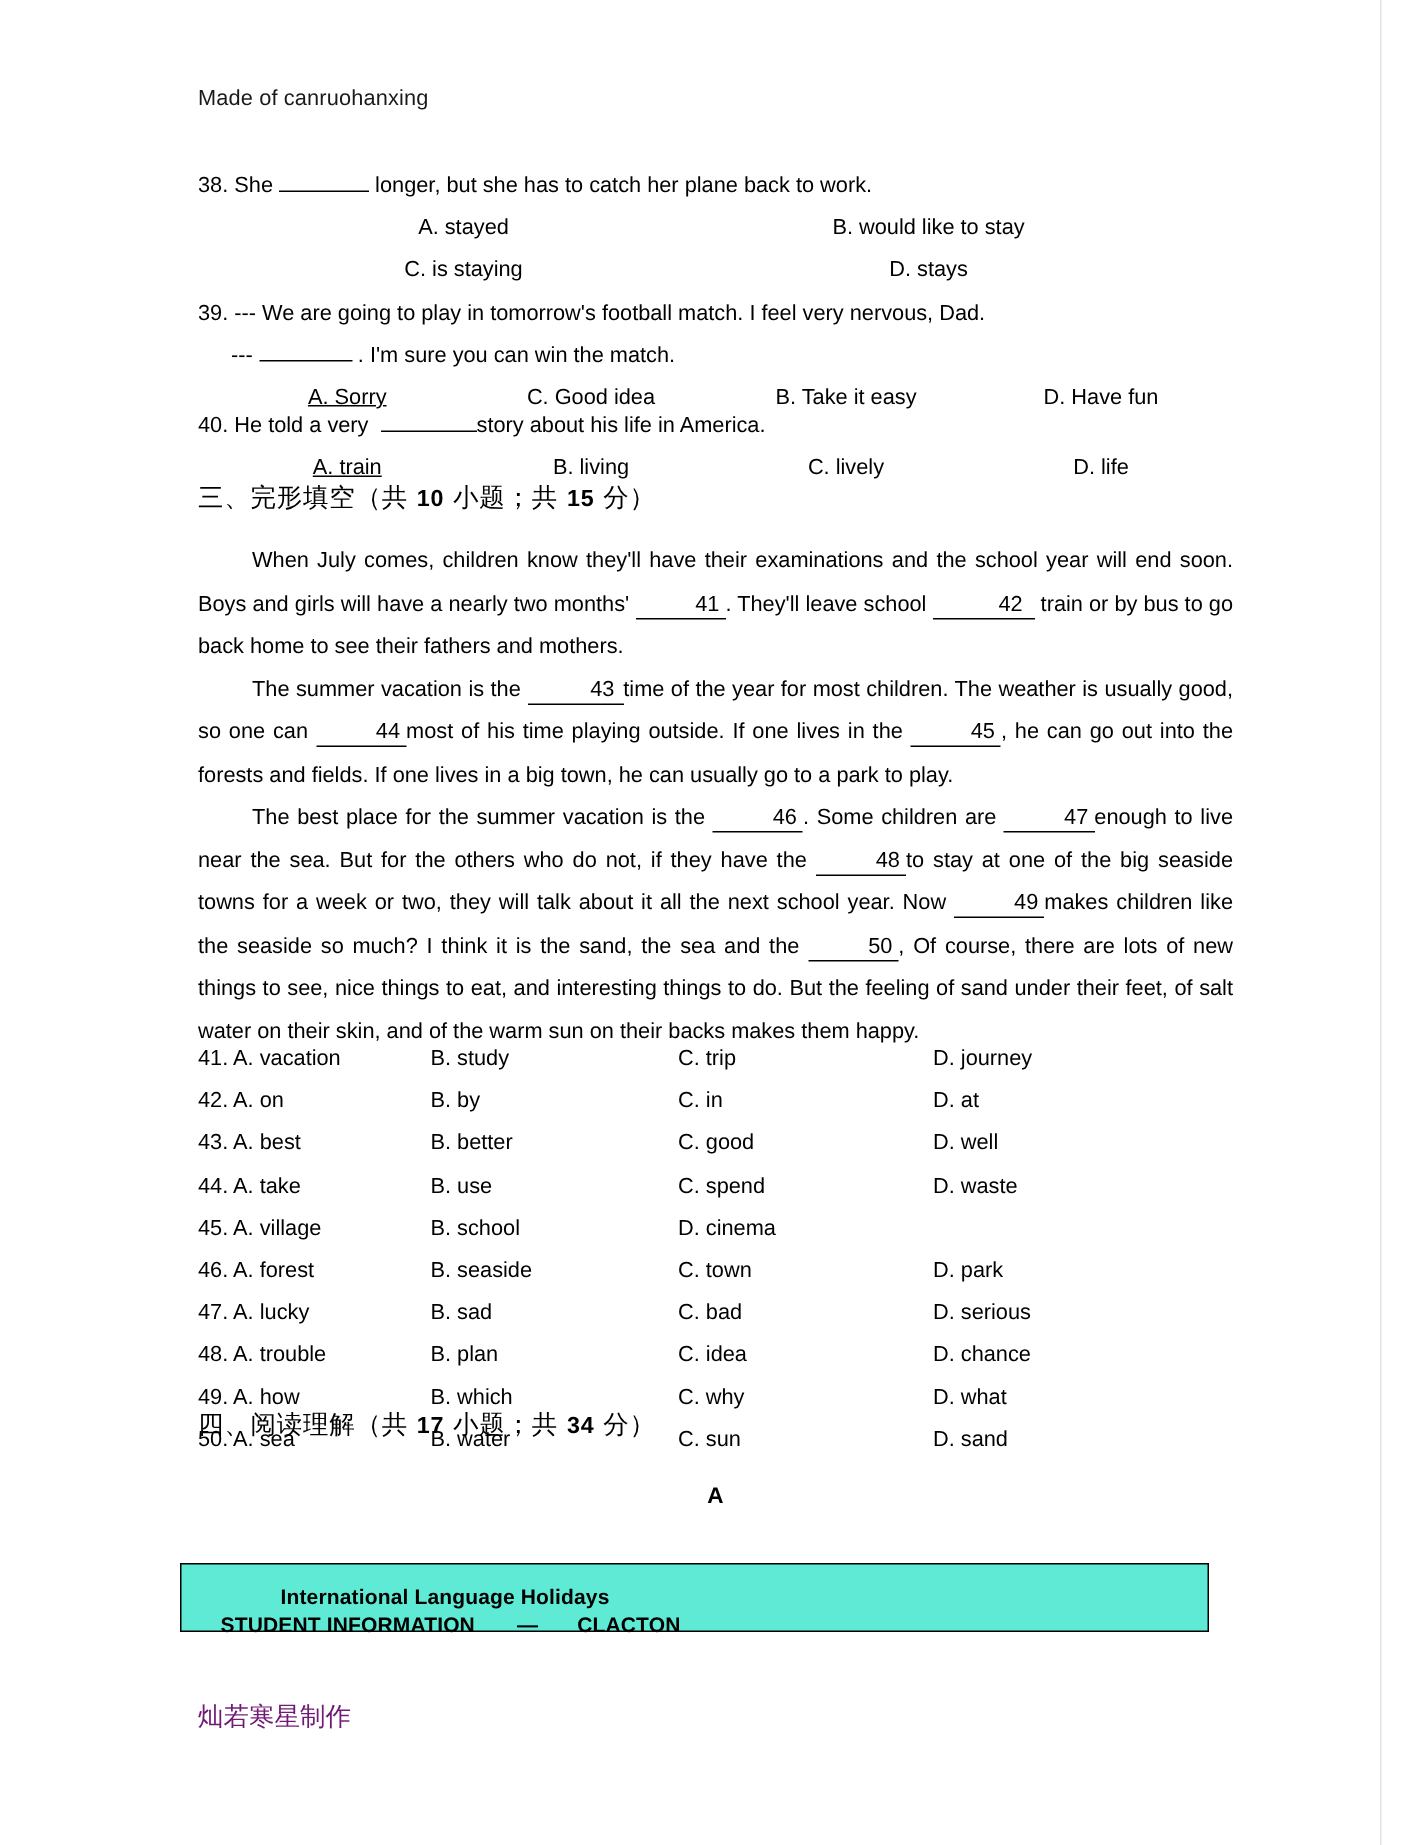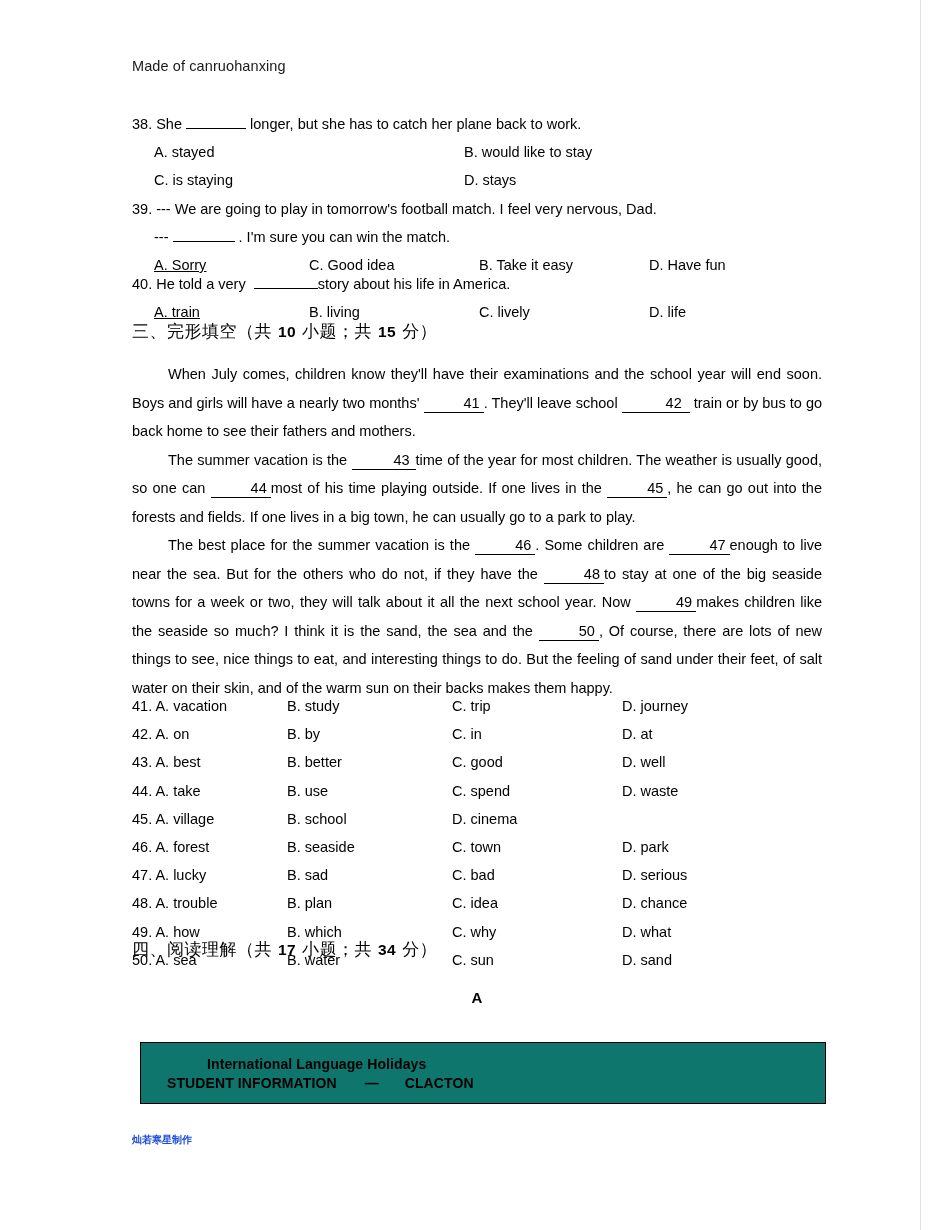--- a/index.html
+++ b/index.html
@@ -33,24 +33,23 @@
     left: 132px;
     top: 58px;
     font-size: 14.5px;
     color: #1a1a1a;
     letter-spacing: 0.1px;
   }
   .footer-note {
     position: absolute;
     left: 132px;
     top: 1133px;
-    font-size: 10px;
-    color: #1d4ed8;
+    font-size: 17px;
+    color: #701a75;
     font-family: "DejaVu Sans", sans-serif;
-    font-weight: bold;
   }
 
   
   .mcq-block {
     position: absolute;
     left: 132px;
     width: 690px;
   }
   .q-stem {
     font-size: 14.5px;
@@ -67,20 +66,21 @@
     display: inline-block;
     border-bottom: 1px solid #000;
     height: 14px;
     vertical-align: baseline;
   }
   .opt-row {
     display: flex;
     font-size: 14.5px;
     line-height: 28px;
     padding-left: 22px;
+    text-align: center;
   }
   .opt-row.two-col > div { width: 310px; }
   .opt-row.four-col > div { width: 170px; }
   .opt-row.four-col > div:first-child { width: 155px; text-decoration: underline; }
 
   
   .section-heading {
     position: absolute;
     left: 132px;
     font-family: "DejaVu Serif", "Liberation Serif", serif;
@@ -140,27 +140,27 @@
     left: 132px;
     width: 690px;
     text-align: center;
     font-size: 15px;
     font-weight: bold;
   }
 
   
   .info-box {
     position: absolute;
-    left: 140px;
+    left: 120px;
     top: 1042px;
     width: 686px;
-    height: 62px;
+    height: 46px;
     border: 1.6px solid #000;
     box-sizing: border-box;
-    background: #0f766e;
+    background: #5eead4;
   }
   .info-box .line1 {
     font-size: 14px;
     font-weight: bold;
     margin-top: 13px;
     margin-left: 66px;
     letter-spacing: 0.1px;
   }
   .info-box .line2 {
     font-size: 14px;

